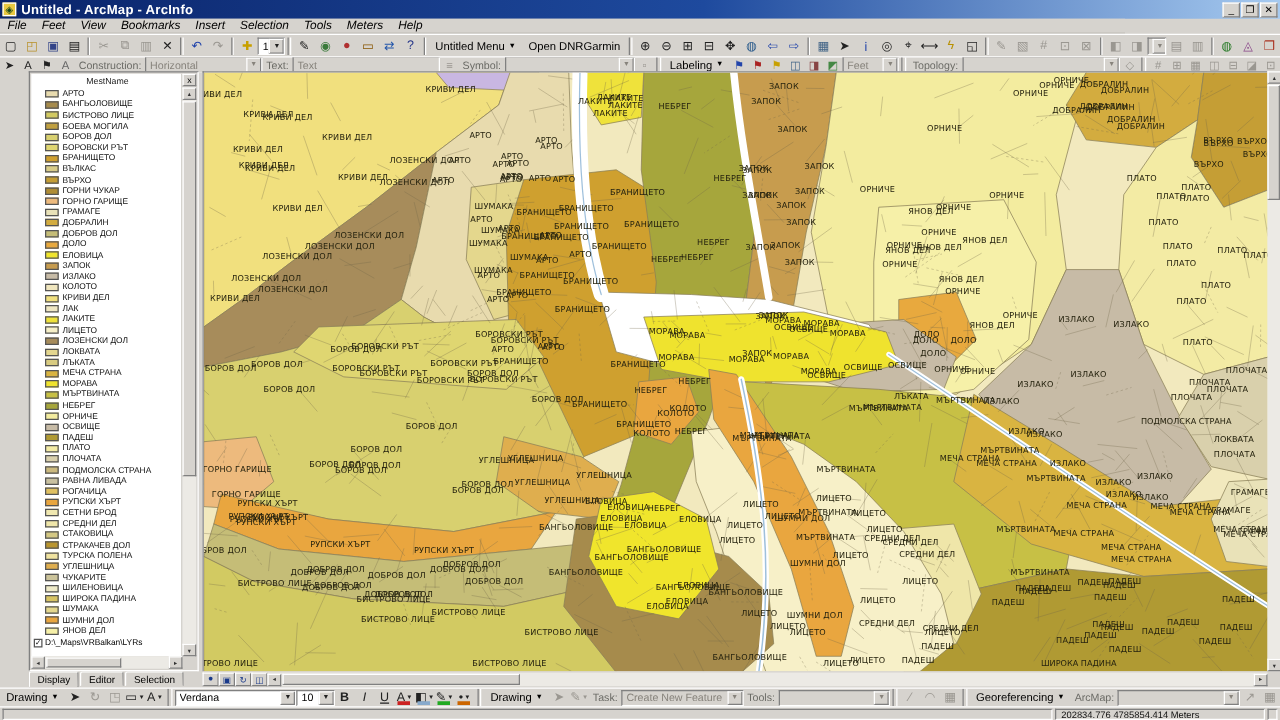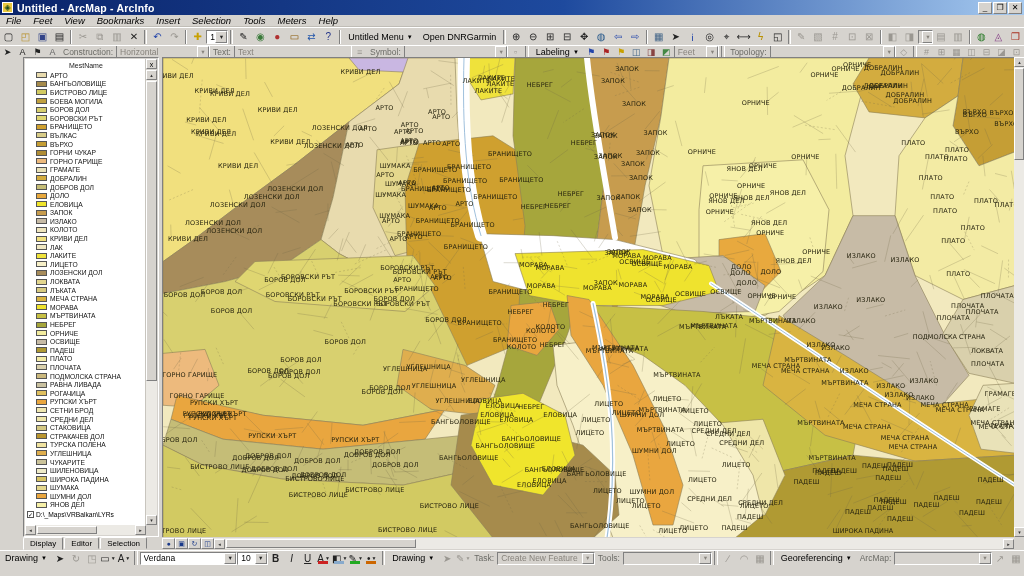--- a/index.html
+++ b/index.html
@@ -1684,14 +1684,19 @@
         <span class="arr">▼</span>
       </span>
       <span class="tbbtn dis">
         <span>↗</span>
       </span>
       <span class="tbbtn dis">
         <span>▦</span>
       </span>
     </div>
 
+  <div id="statusbar">
+    <span id="status-left" class="sunken"></span>
+    <span id="status-coords" class="sunken">202834.776  4785854.414 Meters</span>
+    <span id="status-mini" class="sunken"></span>
+  </div>
 
 </div>
 
 </body></html>

